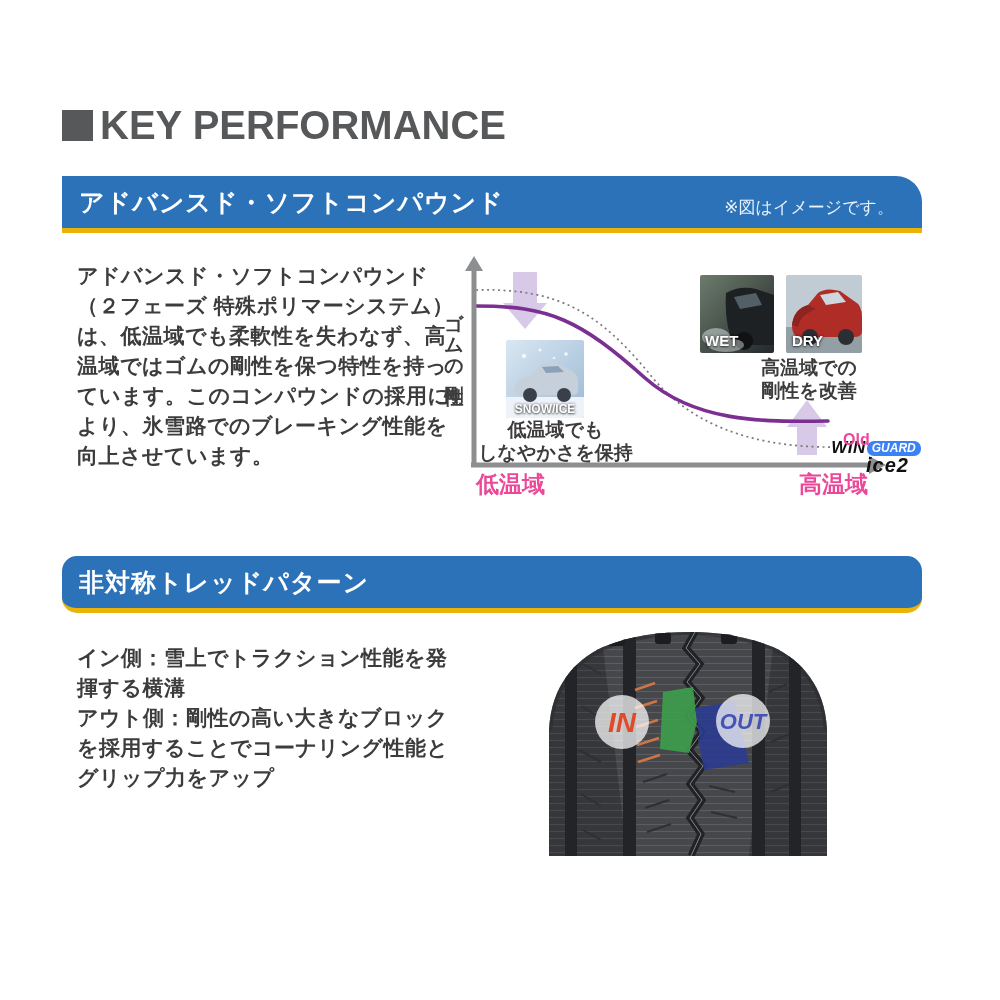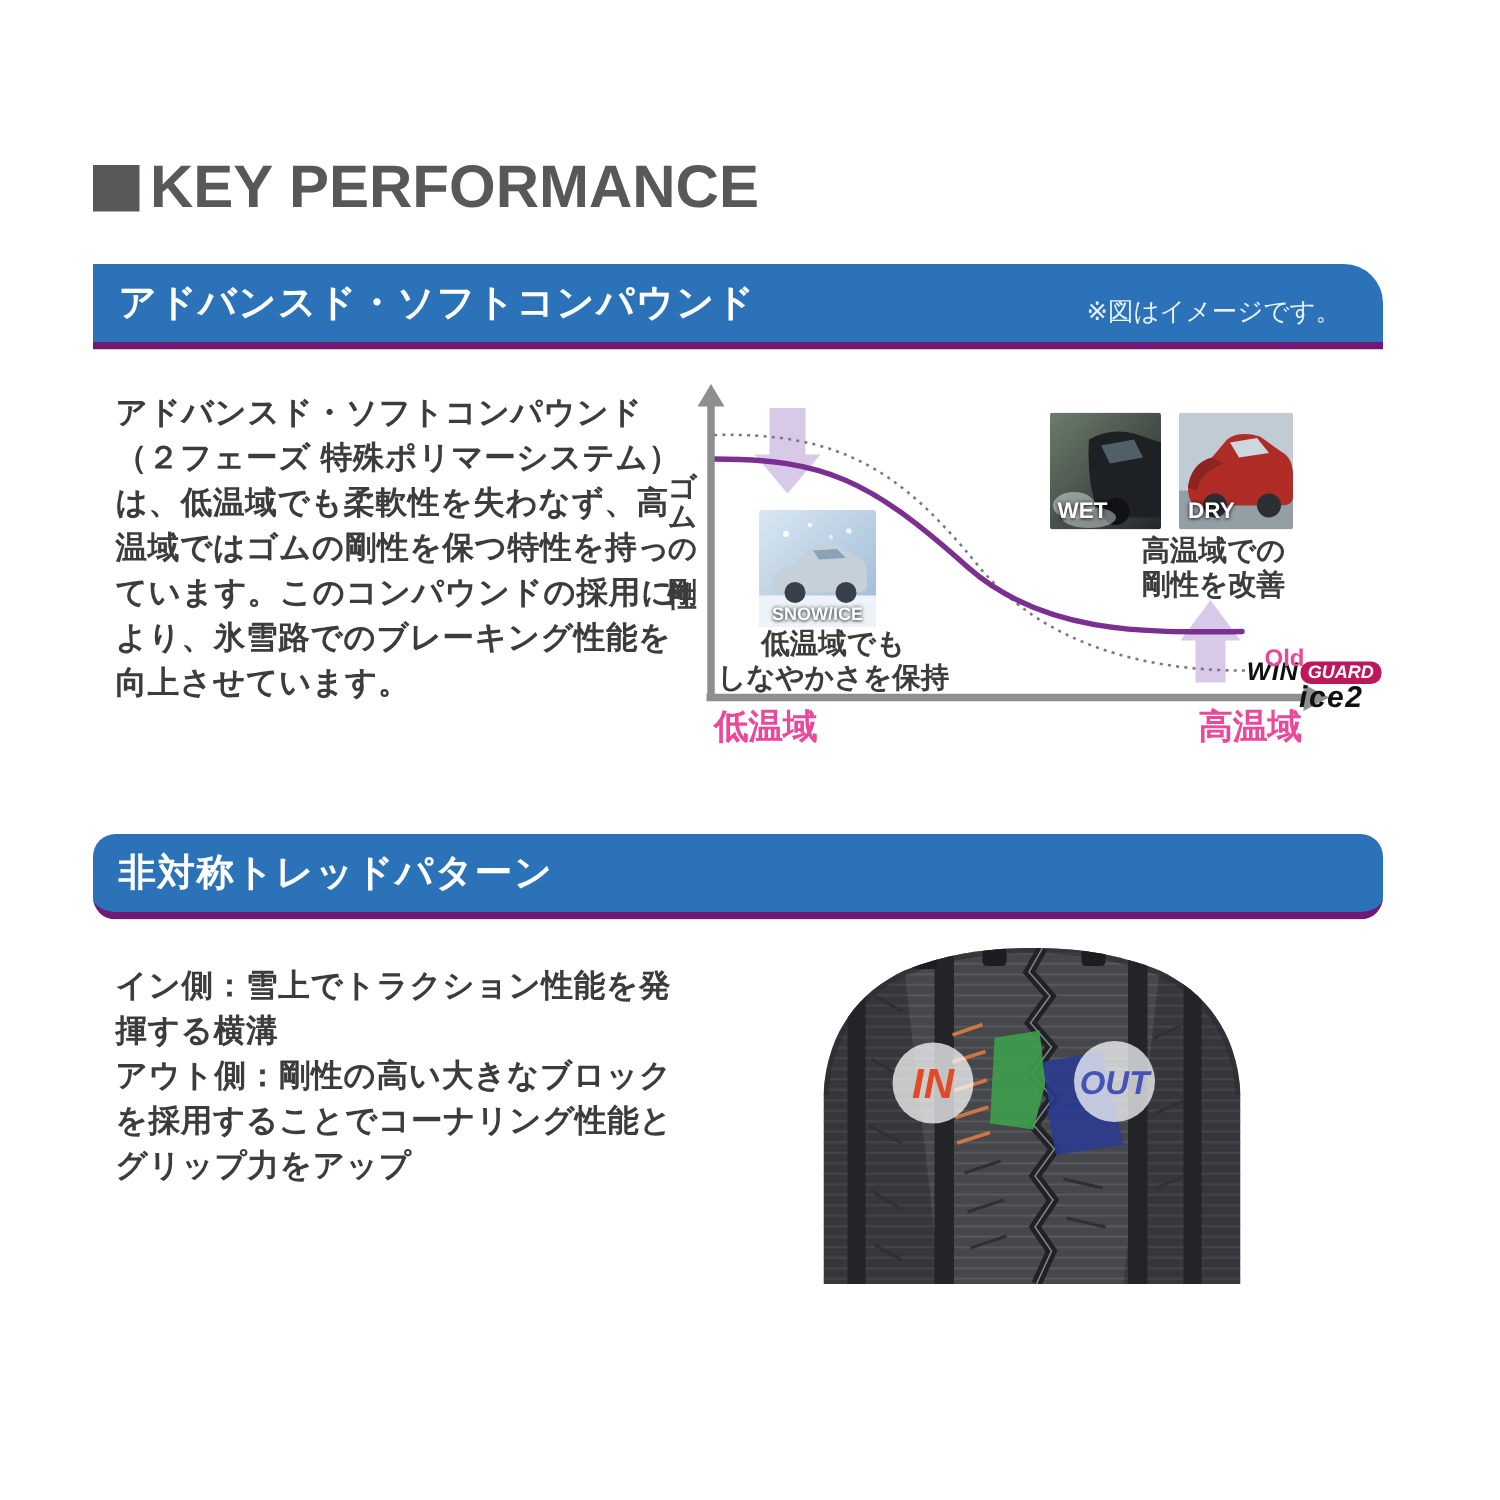--- a/index.html
+++ b/index.html
@@ -6,21 +6,21 @@
   #page{position:relative;width:1000px;height:1000px;background:#ffffff;overflow:hidden;
         font-family:"Liberation Sans","DejaVu Sans",sans-serif;}
 
   
   .title-row{position:absolute;left:62px;top:110px;display:flex;align-items:center;}
   .title-square{width:31px;height:31px;background:#57585a;margin-right:7px;}
   .title-text{font-size:40px;font-weight:800;color:#57585a;letter-spacing:0;line-height:31px;}
 
   
   .banner{position:absolute;left:62px;width:860px;height:52px;background:#2b72b8;
-          border-bottom:5px solid #701a75;border-radius:0 26px 0 0;text-decoration:underline;}
+          border-bottom:5px solid #eab308;border-radius:0 26px 0 0;text-decoration:underline;}
   .banner-title{position:absolute;left:17px;top:0;line-height:52px;color:#ffffff;
           font-size:25px;font-weight:700;letter-spacing:1px;}
   .banner-note{position:absolute;right:28px;bottom:9px;color:#e9f1fa;font-size:17px;font-weight:500;}
 
   
   .para{position:absolute;left:77px;width:382px;font-size:21px;line-height:30px;
         font-weight:600;color:#3c3c3c;letter-spacing:.5px;text-align:left;}
 
   
   .chart-svg{position:absolute;left:440px;top:255px;width:500px;height:250px;}
@@ -31,21 +31,21 @@
   .x-label.right{left:799px;}
 
   .chart-photo{position:absolute;border-radius:2px;overflow:hidden;}
   .photo-label{position:absolute;color:#fff;font-weight:700;
         text-shadow:0 0 3px rgba(0,0,0,.65),0 1px 2px rgba(0,0,0,.5);}
   .caption{position:absolute;text-align:center;font-size:19px;line-height:23px;
         font-weight:600;color:#3c3c3c;}
 
   .logo{position:absolute;left:820px;top:398px;width:112px;text-align:center;line-height:17px;}
   .logo-win{font-style:italic;font-weight:900;font-size:17px;color:#101010;letter-spacing:.5px;}
-  .logo-guard{display:inline-block;background:#be185d;color:#ffffff;font-style:italic;font-weight:800;
+  .logo-guard{display:inline-block;background:#3b82f6;color:#ffffff;font-style:italic;font-weight:800;
         font-size:12px;line-height:14px;padding:0 5px 1px 5px;border-radius:7px;margin-left:1px;
         transform:translateY(-1px);margin-top:44px;}
   .logo-ice2{font-style:italic;font-weight:900;font-size:20px;color:#101010;letter-spacing:1px;margin-left:23px;}
   .old-label{position:absolute;left:843px;top:431px;font-size:16px;font-weight:800;color:#ec4899;}
 
   
   .tire-svg{position:absolute;left:543px;top:632px;width:290px;height:224px;}
 </style>
 </head>
 <body>

